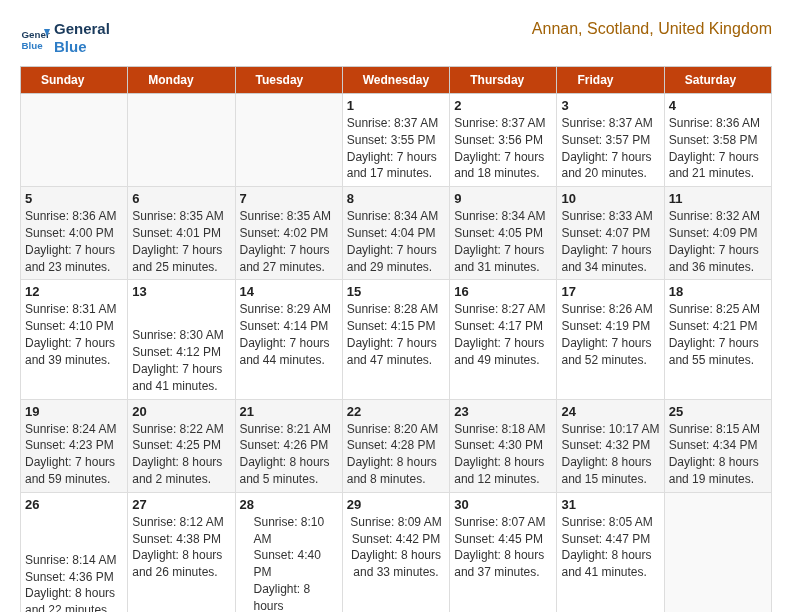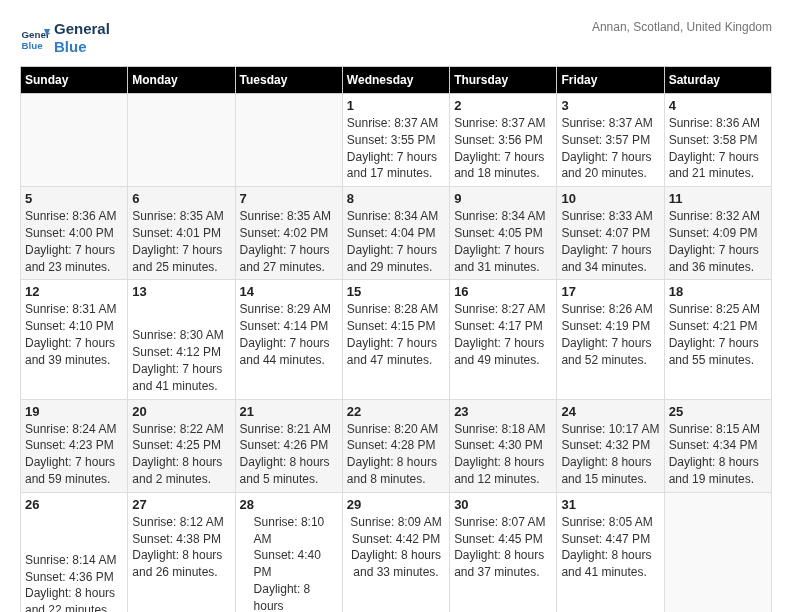--- a/index.html
+++ b/index.html
@@ -27,32 +27,32 @@
     }
     .title-block {
       text-align: right;
     }
     .month-title {
       font-size: 36px;
       font-weight: bold;
       color: #1a3a5c;
     }
     .subtitle {
-      font-size: 12px;
-      color: #737373;
+      font-size: 16px;
+      color: #a16207;
     }
     table {
       width: 100%;
       border-collapse: collapse;
       font-size: 11px;
     }
     thead tr th {
-      background-color: #000000;
+      background-color: #c2410c;
       color: white;
-      padding: 6px 4px;
+      padding: 6px 20px;
       text-align: left;
       font-size: 12px;
       font-weight: bold;
       border: 1px solid #ccc;
     }
     tbody tr td {
       vertical-align: top;
       padding: 4px;
       border: 1px solid #ddd;
       height: 80px;

